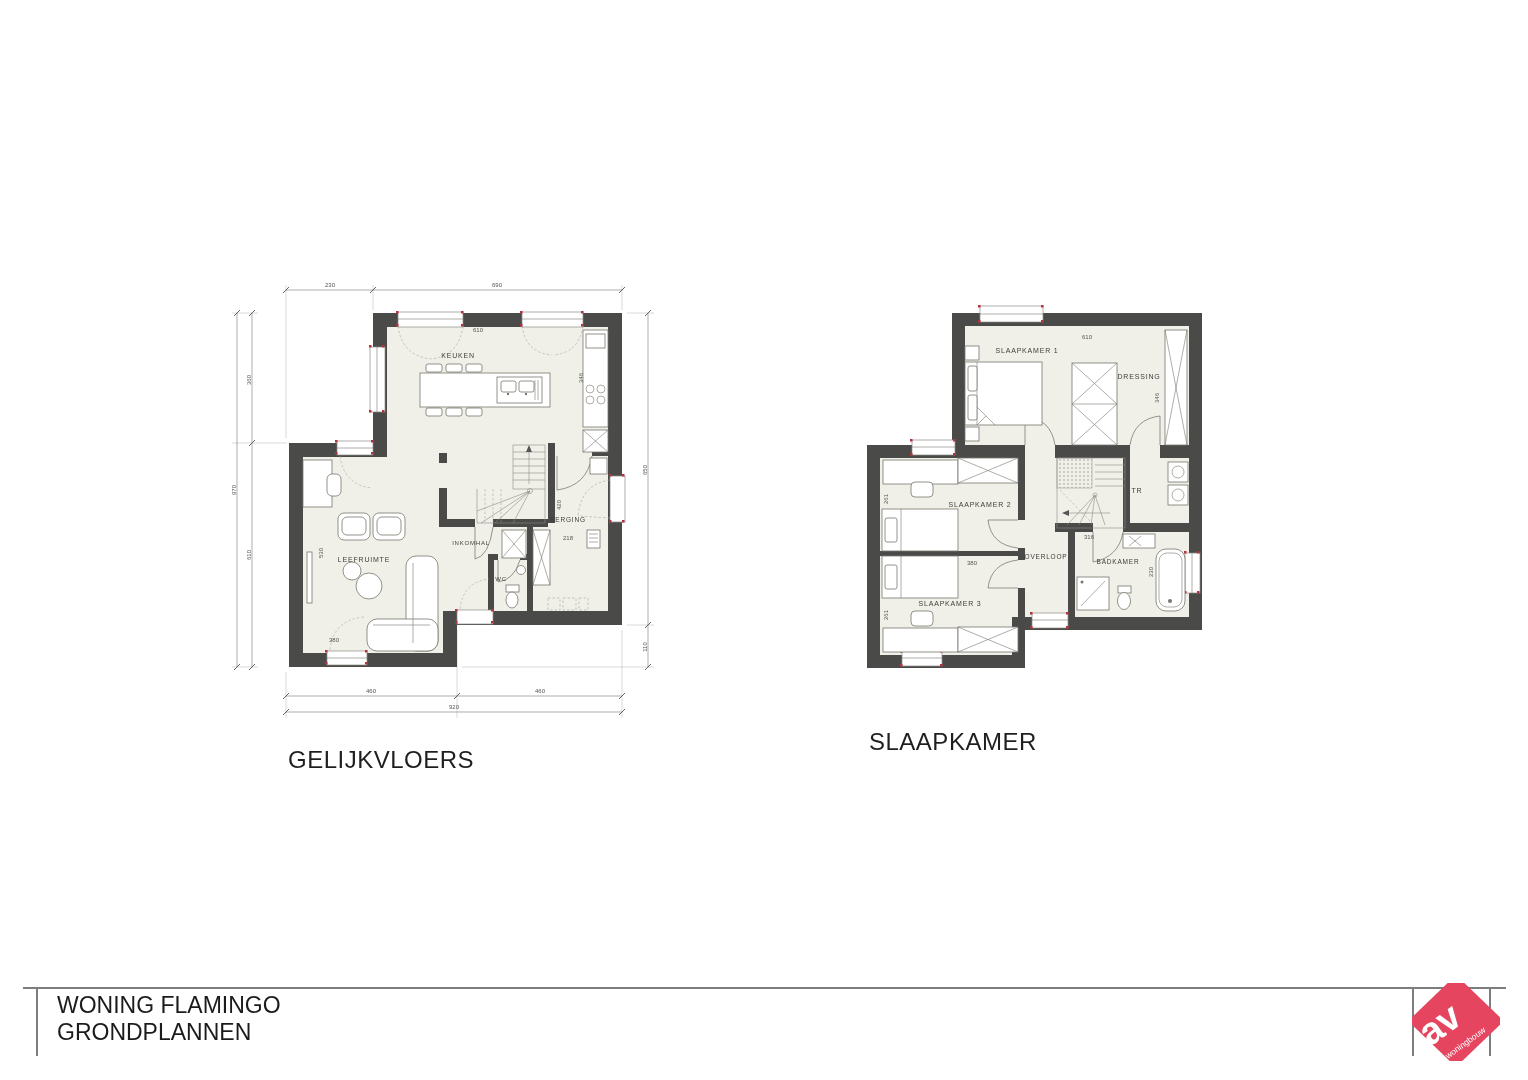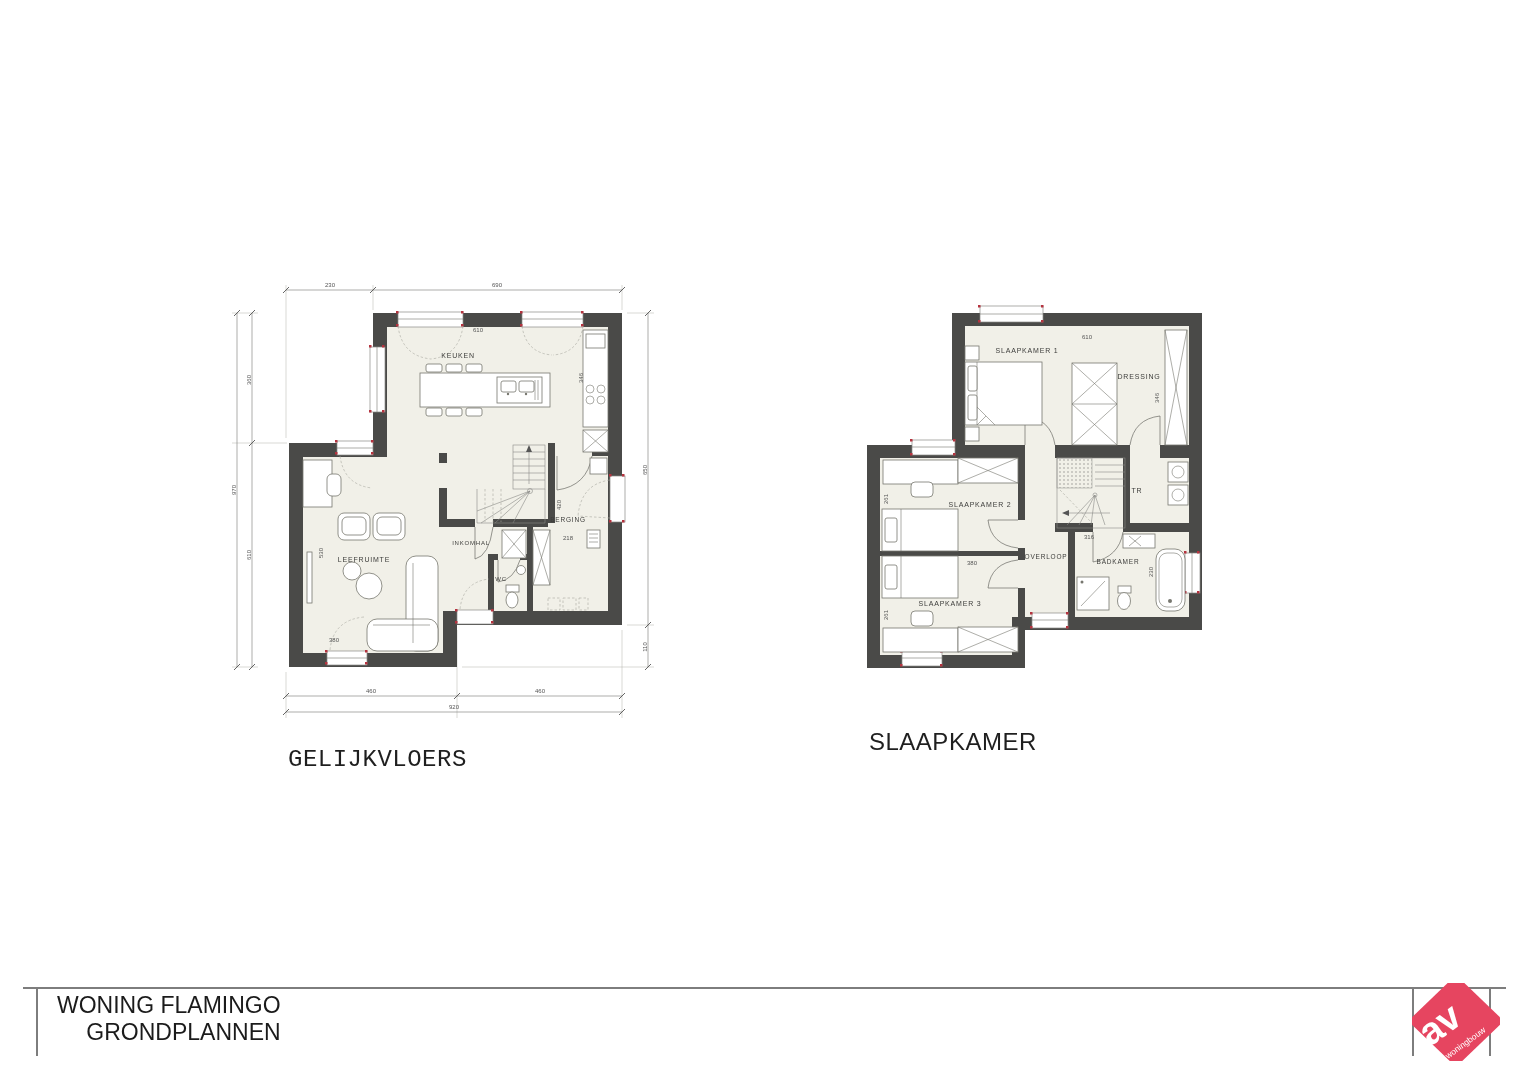--- a/index.html
+++ b/index.html
@@ -1,25 +1,25 @@
 <!DOCTYPE html>
 <html><head>
 <meta charset="utf-8">
 <style>
   html,body{margin:0;padding:0;background:#ffffff;}
   #page{position:relative;width:1528px;height:1080px;background:#ffffff;overflow:hidden;
         font-family:"Liberation Sans",sans-serif;}
   .plan-svg{position:absolute;}
   .plan-title{position:absolute;color:#1f1f1f;font-size:24px;letter-spacing:0.5px;}
-  #ground-title{left:288px;top:746px;font-family:Liberation Mono, monospace;}
+  #ground-title{left:288px;top:746px;}
   #upper-title{left:869px;top:728px;}
   .tb-hline{position:absolute;left:23px;top:987px;width:1483px;height:2px;background:#7d7d7d;}
   .tb-vline{position:absolute;top:988px;width:2px;height:68px;background:#7d7d7d;}
   #tb-v1{left:36px;} #tb-v2{left:1412px;} #tb-v3{left:1489px;}
-  #tb-text{position:absolute;left:57px;top:992px;color:#1b1b1b;font-size:23px;line-height:27px;text-align:right;}
+  #tb-text{position:absolute;left:57px;top:992px;color:#1b1b1b;font-size:23px;line-height:27px;}
   #logo-svg{position:absolute;left:1412px;top:983px;}
   svg text{font-family:"Liberation Sans",sans-serif;}
   .roomlbl{fill:#3c3c3a;font-size:7px;letter-spacing:0.8px;}
   .dimtxt{fill:#555;font-size:6px;}
   .wall{fill:#4a4a48;}
   .floor{fill:#f1f0e8;}
   .furn{fill:#ffffff;stroke:#77776f;stroke-width:0.8;}
   .furnln{stroke:#77776f;stroke-width:0.6;fill:none;}
   .win{fill:#ffffff;stroke:#8a8a86;stroke-width:0.7;}
   .redtick{fill:#b5333f;}

